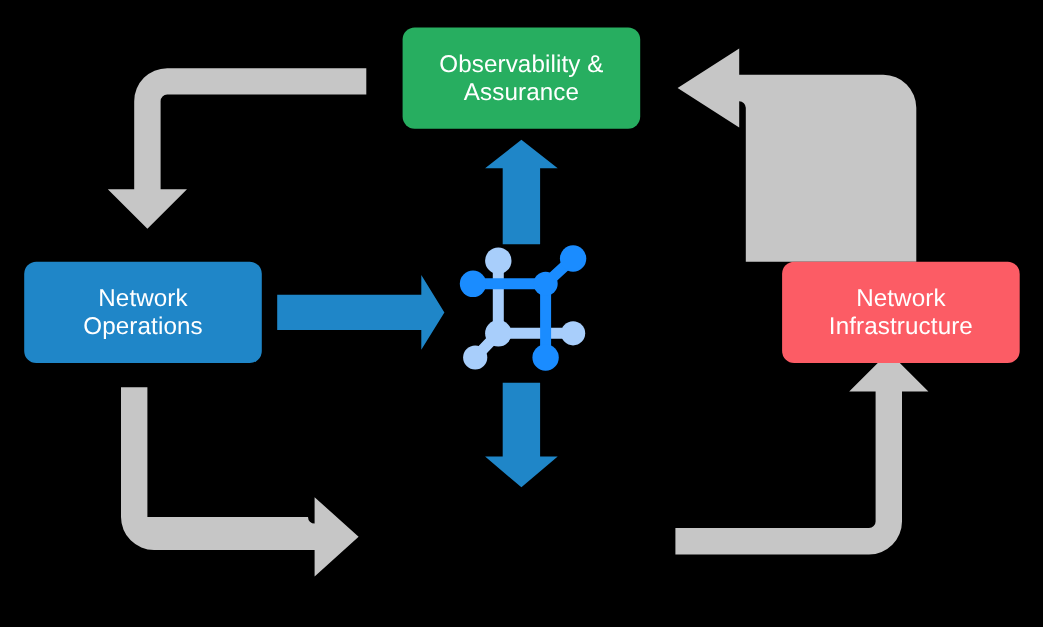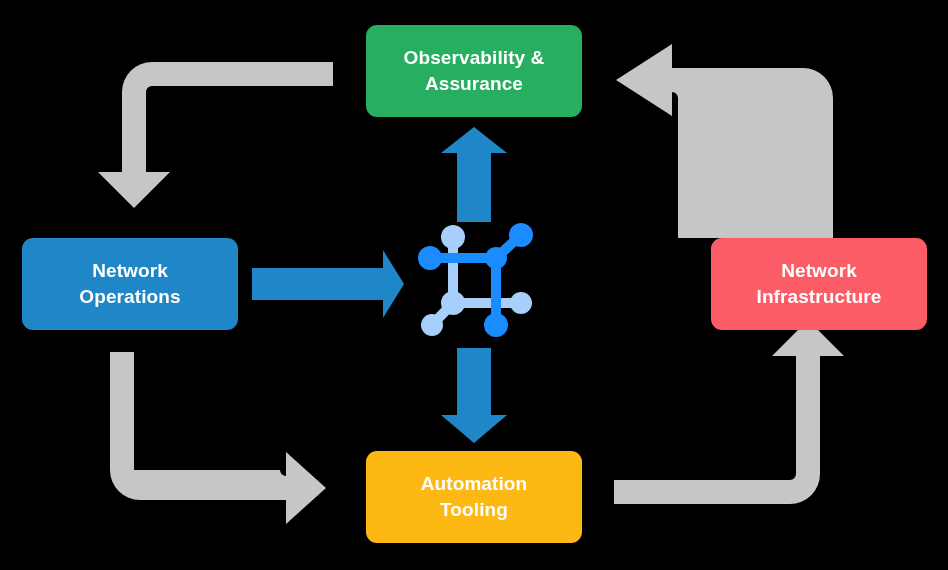--- a/index.html
+++ b/index.html
@@ -27,23 +27,23 @@
     height: 570px;
   }
   .node-box {
     position: absolute;
     border-radius: 11px;
     display: flex;
     align-items: center;
     justify-content: center;
     text-align: center;
     color: #ffffff;
-    font-size: 19px;
+    font-size: 22px;
     line-height: 26px;
-    font-weight: 700;
+    font-weight: 400;
     letter-spacing: 0.1px;
     box-sizing: border-box;
     padding: 6px 10px;
     white-space: pre-line;
   }
   #box-observability {
     left: 366px; top: 25px; width: 216px; height: 92px;
   }
   #box-operations {
     left: 22px; top: 238px; width: 216px; height: 92px;
@@ -100,16 +100,14 @@
 
   <div class="node-box" id="box-observability" style="background:#27AE60">Observability &amp;
 Assurance</div>
 
   <div class="node-box" id="box-operations" style="background:#1F86C8">Network
 Operations</div>
 
   <div class="node-box" id="box-infrastructure" style="background:#FC5C65">Network
 Infrastructure</div>
 
-  <div class="node-box" id="box-automation" style="background:#FDB813">Automation
-Tooling</div>
 
 </div>
 
 </body></html>

